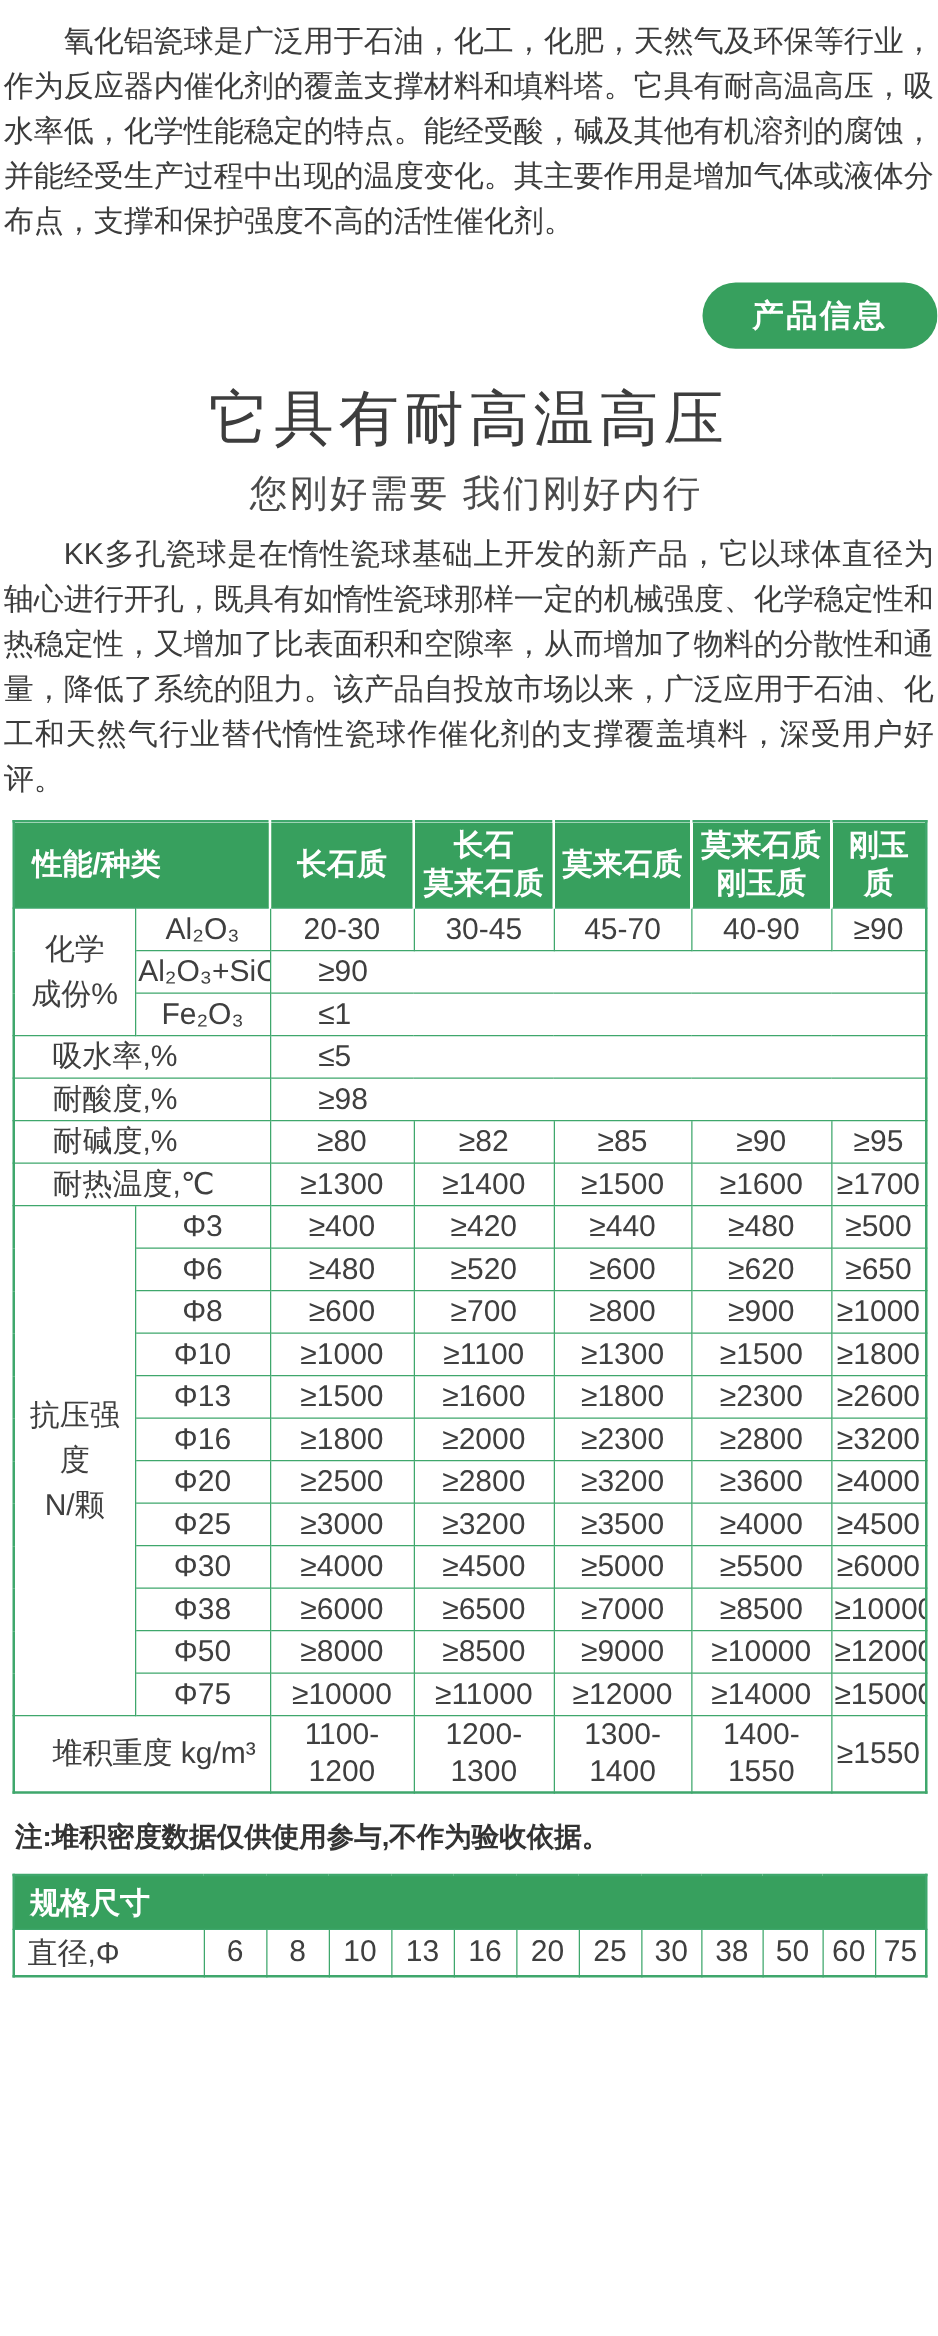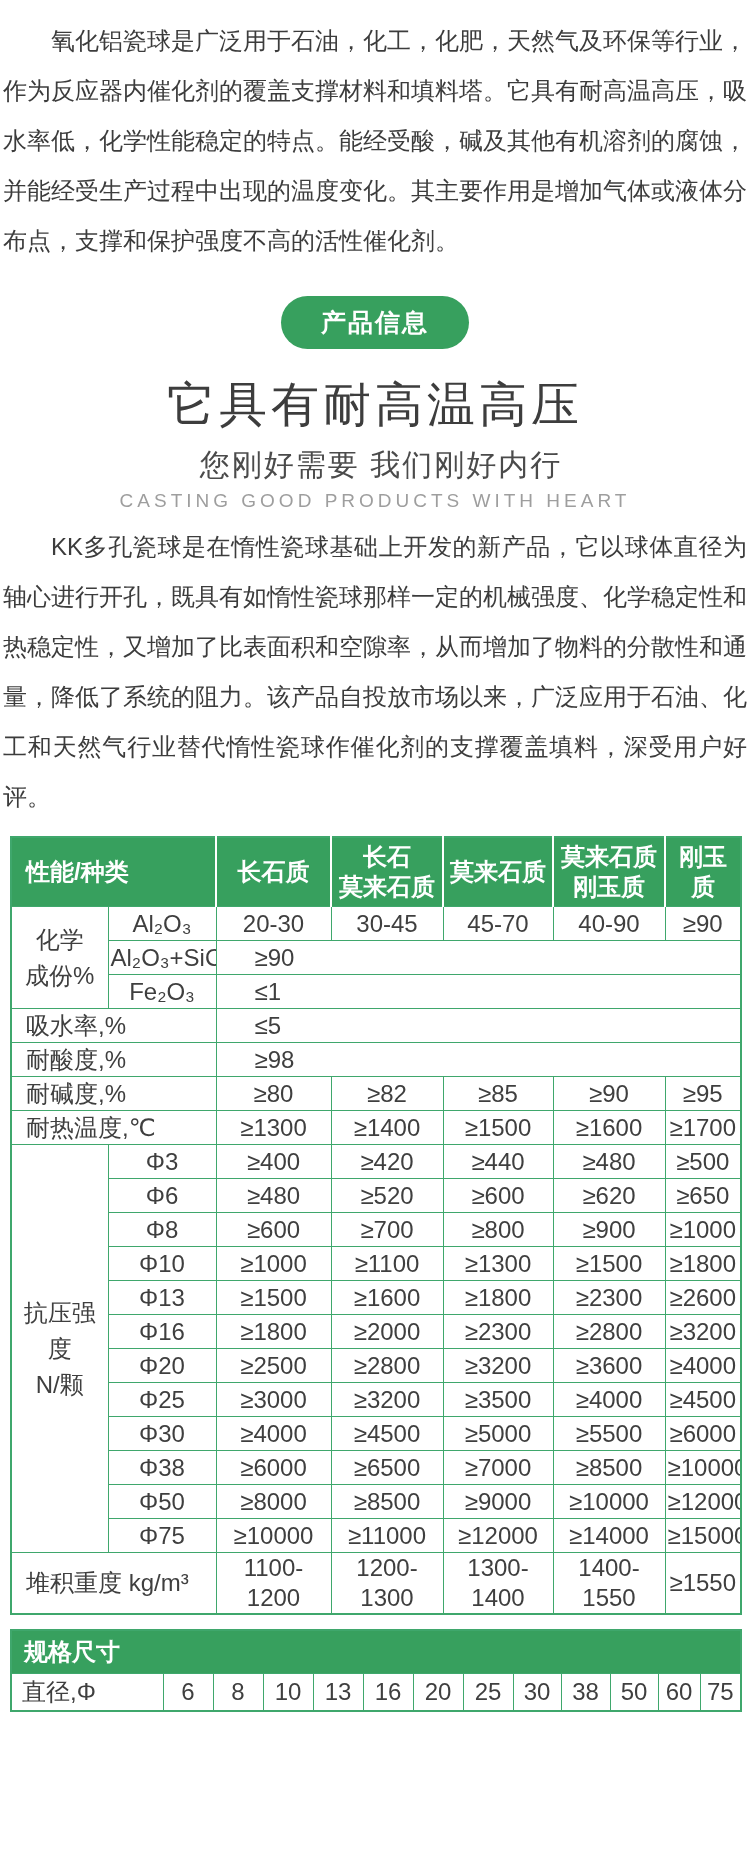--- a/index.html
+++ b/index.html
@@ -18,27 +18,27 @@
   .wrap{padding:6px 0 30px 0;}
 
   h1.sec-title,h2.sec-title{
     color:var(--green_title);
     font-size:28px;font-weight:bold;
     margin:10px 0 6px 12px;
   }
   h2.sec-title{margin-top:40px;}
 
   p.body-text{
-    font-size:24px;line-height:50px;
+    font-size:24px;line-height:36px;
     text-align:justify;text-indent:2em;
     color:var(--text_dark);
     margin:10px 3px 0 3px;
   }
 
-  .badge-row{text-align:center;margin:30px 0 6px 0;}
+  .badge-row{text-align:right;margin:30px 0 6px 0;}
   .badge{
     display:inline-block;
     background:var(--green_bg);color:#fff;
     font-size:25px;font-weight:bold;
     padding:10px 40px;border-radius:30px;
     letter-spacing:2px;
   }
 
   .slogan{
     text-align:center;font-size:48px;color:#3d3d3d;
@@ -63,21 +63,21 @@
     overflow:hidden;
   }
   .main thead th{
     background:var(--green_bg);color:#fff;
     font-weight:bold;height:68px;
     border:2px solid #fff;border-top:none;border-bottom:none;
   }
   .main thead th:first-child{border-left:none;}
   .main thead th:last-child{border-right:none;}
   .main th.hleft{text-align:left;padding-left:14px;}
-  .main td.label{text-align:left;padding-left:14px;}
+  .main td.label{text-align:left;padding-left:30px;}
   .main td.left{text-align:left;padding-left:38px;}
   .main td.cat{line-height:1.5;}
 
   p.note{
     font-size:22px;font-weight:bold;color:#333;
     margin:20px 0 10px 12px;
   }
 
   table.spec{width:730px;border:2px solid var(--green_border);}
   .spec th,.spec td{
@@ -99,21 +99,20 @@
 
 
   <p class="body-text">氧化铝瓷球是广泛用于石油，化工，化肥，天然气及环保等行业，作为反应器内催化剂的覆盖支撑材料和填料塔。它具有耐高温高压，吸水率低，化学性能稳定的特点。能经受酸，碱及其他有机溶剂的腐蚀，并能经受生产过程中出现的温度变化。其主要作用是增加气体或液体分布点，支撑和保护强度不高的活性催化剂。</p>
 
   <div class="badge-row">
     <span class="badge">产品信息</span>
   </div>
 
   <div class="slogan">它具有耐高温高压</div>
   <div class="slogan-sub">您刚好需要 我们刚好内行</div>
-  <div class="slogan-en">CASTING GOOD PRODUCTS WITH HEART</div>
 
 
   <p class="body-text">KK多孔瓷球是在惰性瓷球基础上开发的新产品，它以球体直径为轴心进行开孔，既具有如惰性瓷球那样一定的机械强度、化学稳定性和热稳定性，又增加了比表面积和空隙率，从而增加了物料的分散性和通量，降低了系统的阻力。该产品自投放市场以来，广泛应用于石油、化工和天然气行业替代惰性瓷球作催化剂的支撑覆盖填料，深受用户好评。</p>
 
   <table class="main">
       <colgroup>
         <col style="width: 97px;">
         <col style="width: 108px;">
         <col style="width: 115px;">
         <col style="width: 112px;">
@@ -278,20 +277,21 @@
           <td colspan="2" class="label">堆积重度 kg/m³</td>
           <td>1100-1200</td>
           <td>1200-1300</td>
           <td>1300-1400</td>
           <td>1400-1550</td>
           <td>≥1550</td>
         </tr>
       </tbody>
     </table>
 
+  <p class="note">注:堆积密度数据仅供使用参与,不作为验收依据。</p>
 
   <table class="spec">
       <colgroup>
         <col style="width: 152px;">
         <col style="width: 50px;">
         <col style="width: 50px;">
         <col style="width: 50px;">
         <col style="width: 50px;">
         <col style="width: 50px;">
         <col style="width: 50px;">

